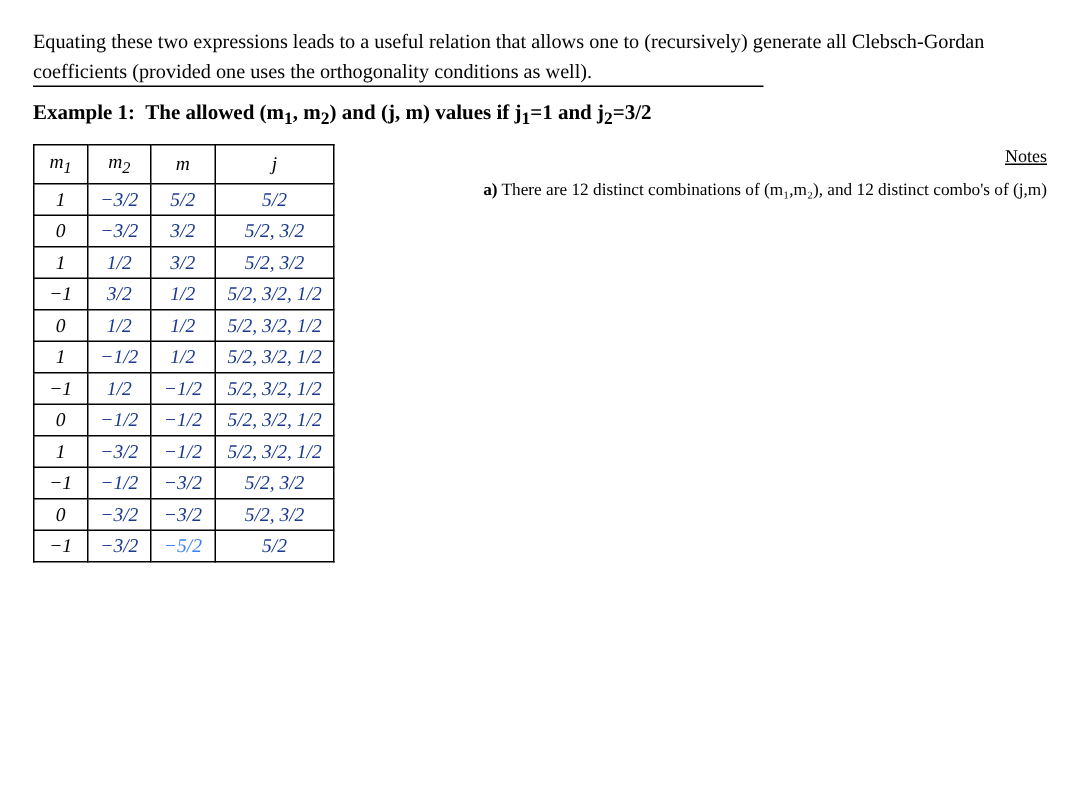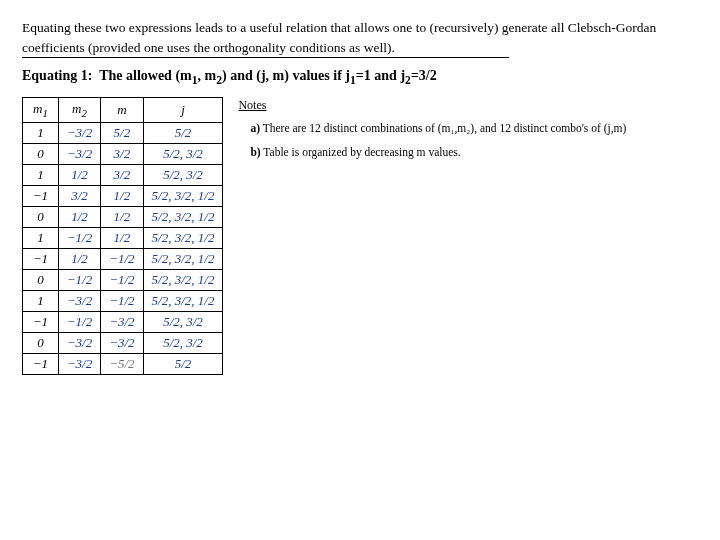--- a/index.html
+++ b/index.html
@@ -64,20 +64,21 @@
       color: #1a3a8f;
       font-style: italic;
     }
 
     .notes-section {
       flex: 1;
       font-size: 11.5px;
       line-height: 1.4;
       min-width: 130px;
       padding-left: 5px;
+      text-align: right;
     }
 
     .notes-title {
       font-size: 12px;
       font-weight: normal;
       margin-bottom: 6px;
       text-decoration: underline;
     }
 
     .note-item {
@@ -92,21 +93,21 @@
 </head>
 <body>
 
 <div>
   <p class="intro-text">Equating these two expressions leads to a useful relation that allows one to (recursively) generate all Clebsch-Gordan coefficients (provided one uses the orthogonality conditions as well).</p>
 </div>
 
 <hr class="divider">
 
 <div class="example-title">
-  <span><b>Equating 1:</b>&nbsp; The allowed (m<sub>1</sub>, m<sub>2</sub>) and (j, m) values if j<sub>1</sub>=1 and j<sub>2</sub>=3/2</span>
+  <span><b>Example 1:</b>&nbsp; The allowed (m<sub>1</sub>, m<sub>2</sub>) and (j, m) values if j<sub>1</sub>=1 and j<sub>2</sub>=3/2</span>
 </div>
 
 <div class="main-layout">
   <div class="table-container">
     <table class="cg-table">
       <thead>
         <tr>
           <th>m<sub>1</sub></th>
           <th>m<sub>2</sub></th>
           <th>m</th>
@@ -176,27 +177,26 @@
           </tr>
           <tr>
             <td style="color: rgb(0, 0, 0); font-style: italic;">0</td>
             <td style="color: rgb(26, 58, 143); font-style: italic;">−3/2</td>
             <td style="color: rgb(26, 58, 143); font-style: italic;">−3/2</td>
             <td style="color: rgb(26, 58, 143); font-style: italic;">5/2, 3/2</td>
           </tr>
           <tr>
             <td style="color: rgb(0, 0, 0); font-style: italic;">−1</td>
             <td style="color: rgb(26, 58, 143); font-style: italic;">−3/2</td>
-            <td style="color: #737373; font-style: italic;">−5/2</td>
+            <td style="color: #3b82f6; font-style: italic;">−5/2</td>
             <td style="color: rgb(26, 58, 143); font-style: italic;">5/2</td>
           </tr>
         </tbody>
     </table>
   </div>
 
   <div class="notes-section">
     <div class="notes-title">Notes</div>
     <div id="notes-items-container">
         <div class="note-item"><span class="note-label">a)</span> <span>There are 12 distinct combinations of (m₁,m₂), and 12 distinct combo's of (j,m)</span></div>
-        <div class="note-item"><span class="note-label">b)</span> <span>Table is organized by decreasing m values.</span></div>
       </div>
   </div>
 </div>
 
 </body></html>

